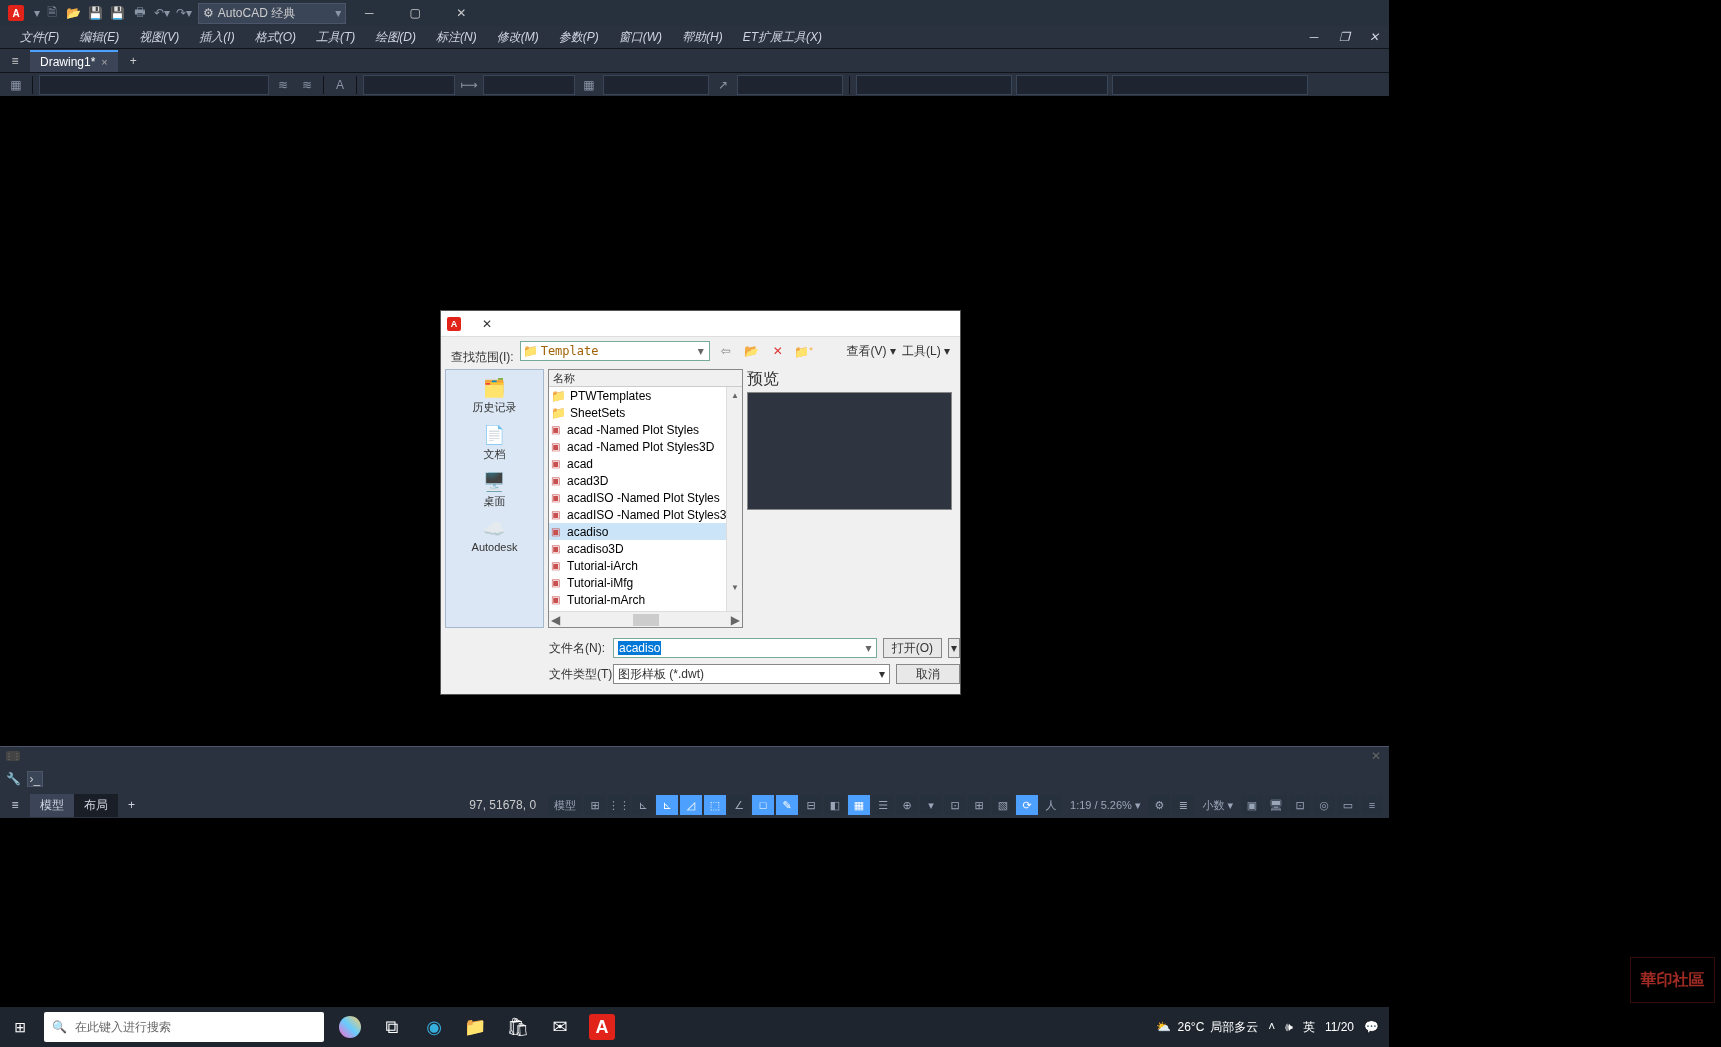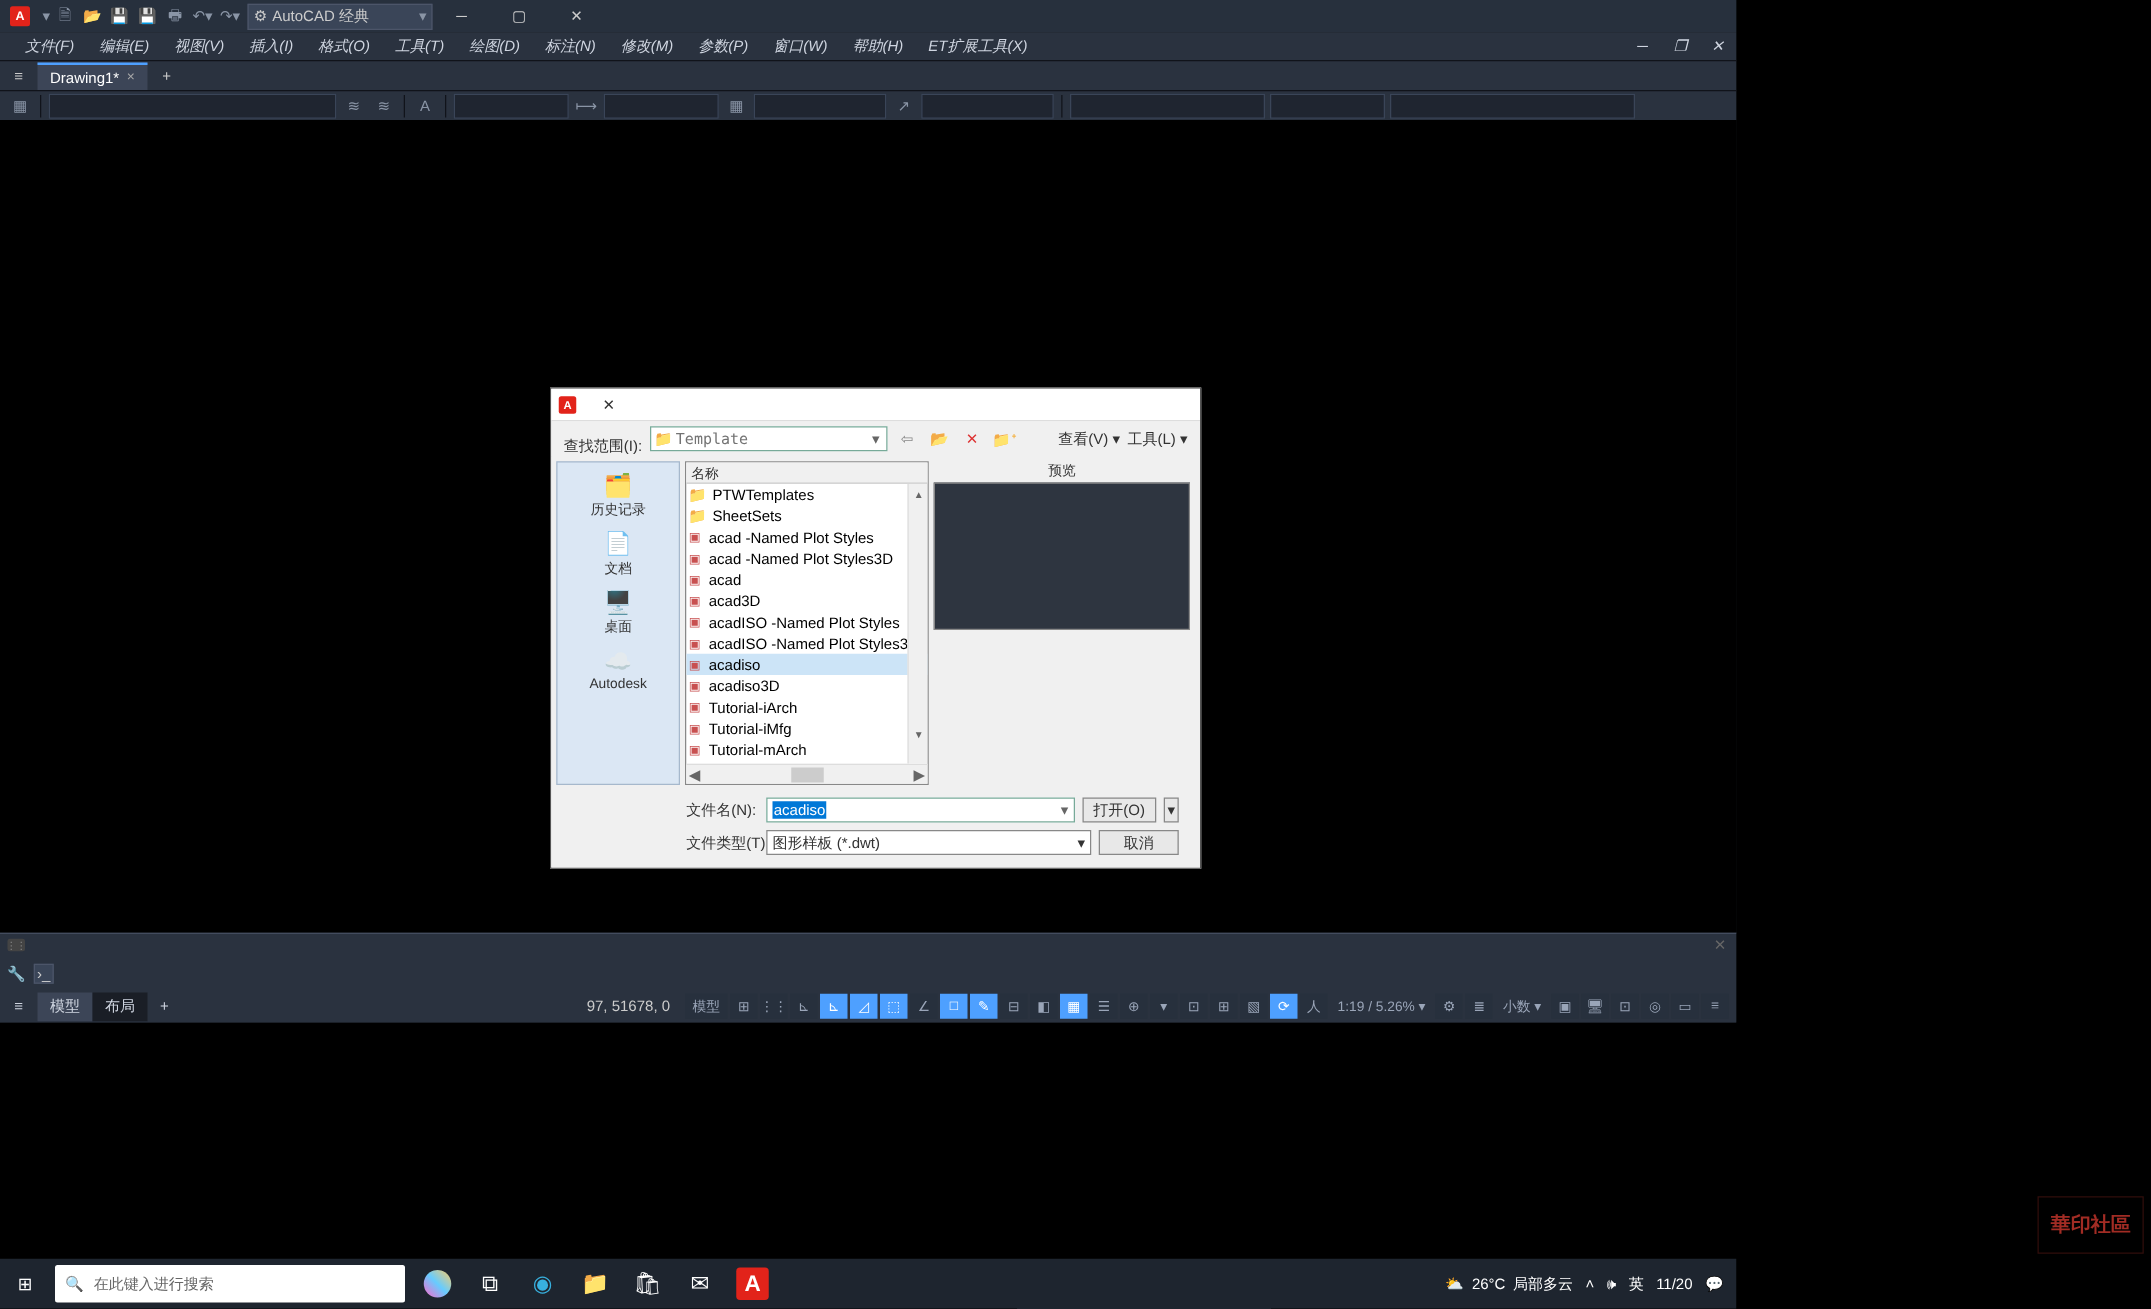--- a/index.html
+++ b/index.html
@@ -49,21 +49,21 @@
 
 .dlg{position:absolute;left:440px;top:214px;width:521px;height:385px;background:#f0f0f0;border:1px solid #555;display:flex;flex-direction:column;box-shadow:0 4px 20px rgba(0,0,0,.6);}
 .dlg-title{height:26px;background:#fff;display:flex;align-items:center;padding-left:6px;gap:6px;border-bottom:1px solid #ddd;}
 .dlg-title .ico{width:14px;height:14px;background:#e2231a;border-radius:2px;color:#fff;font-size:9px;display:flex;align-items:center;justify-content:center;font-weight:bold;}
 .dlg-title .txt{flex:1;color:#333;font-size:12px;}
 .dlg-title .x{width:40px;text-align:center;cursor:pointer;color:#333;}
 .dlg-toolbar{height:28px;display:flex;align-items:center;padding:0 10px;gap:6px;background:#f0f0f0;}
 .dlg-lbl{color:#333;margin-top:12px;}
 .dlg-combo{flex:0 0 190px;display:flex;align-items:center;border:1px solid #7a9;background:#fff;height:20px;}
 .dlg-combo .fico{width:20px;text-align:center;color:#f5c04a;}
-.dlg-combo .ctxt{flex:1;color:#737373;font-family:monospace;}
+.dlg-combo .ctxt{flex:1;color:#a16207;font-family:monospace;}
 .dlg-combo .darr{width:16px;text-align:center;color:#666;}
 .dlg-tbtn{width:20px;height:20px;display:flex;align-items:center;justify-content:center;cursor:pointer;}
 .dlg-link{color:#333;cursor:pointer;}
 .dlg-body{flex:1;display:flex;background:#f0f0f0;}
 .dlg-places{width:100px;background:#dbe7f4;border:1px solid #a6b8cc;margin:4px 0 4px 4px;display:flex;flex-direction:column;align-items:center;padding-top:4px;gap:2px;}
 .place{width:90px;display:flex;flex-direction:column;align-items:center;padding:4px 0;cursor:pointer;}
 .place .pico{width:24px;height:20px;display:flex;align-items:center;justify-content:center;font-size:18px;}
 .place .plbl{color:#333;font-size:11px;margin-top:2px;}
 .dlg-main{flex:1;display:flex;padding:4px 8px 4px 4px;gap:4px;}
 .filelist-wrap{flex:1;border:1px solid #888;background:#fff;display:flex;flex-direction:column;min-width:195px;}
@@ -72,23 +72,23 @@
 .fl-item{height:17px;display:flex;align-items:center;padding-left:2px;gap:4px;cursor:pointer;color:#000;font-size:11px;}
 .fl-item.sel{background:#cce4f7;}
 .fl-ico-fold{color:#f5c04a;}
 .fl-ico-dwt{color:#c85050;font-size:10px;width:12px;}
 .fl-scroll-v{position:absolute;right:0;top:0;width:16px;height:100%;background:#f0f0f0;border-left:1px solid #ddd;}
 .fl-scroll-v::before{content:"▲";position:absolute;top:0;left:0;width:16px;height:16px;font-size:8px;display:flex;align-items:center;justify-content:center;color:#666;}
 .fl-scroll-v::after{content:"▼";position:absolute;bottom:16px;left:0;width:16px;height:16px;font-size:8px;display:flex;align-items:center;justify-content:center;color:#666;}
 .fl-scroll-h{height:16px;background:#f0f0f0;border-top:1px solid #ddd;display:flex;align-items:center;justify-content:space-between;padding:0 2px;font-size:8px;color:#666;}
 .fl-scroll-h .thumb{width:26px;height:12px;background:#ccc;}
 .dlg-preview{width:205px;}
-.dlg-preview .plbl{color:#333;font-size:11px;margin-bottom:2px;text-align:center;}
+.dlg-preview .plbl{color:#333;font-size:16px;margin-bottom:2px;}
 .dlg-preview .pbox{width:100%;height:118px;border:1px solid #888;background:#2e3540;}
-.dlg-bottom{padding:6px 17px 10px 108px;display:flex;flex-direction:column;gap:6px;background:#f0f0f0;}
+.dlg-bottom{padding:6px 0 10px 108px;display:flex;flex-direction:column;gap:6px;background:#f0f0f0;}
 .dlg-row{display:flex;align-items:center;gap:6px;}
 .dlg-row label{width:58px;color:#333;white-space:nowrap;}
 .dlg-input{flex:1;height:20px;border:1px solid #7a9;background:#fff;padding:0 4px;color:#000;display:flex;align-items:center;}
 .dlg-input .sel{background:#0078d7;color:#fff;padding:0 1px;}
 .dlg-input .darr{margin-left:auto;color:#666;}
 .dlg-btn{height:20px;border:1px solid #888;background:#e8e8e8;padding:0 8px;color:#333;cursor:pointer;display:flex;align-items:center;min-width:48px;justify-content:center;}
 .dlg-btn.split{min-width:10px;padding:0 2px;}
 .dlg-select{flex:1;height:20px;border:1px solid #888;background:#fff;padding:0 4px;display:flex;align-items:center;color:#333;}
 
 

